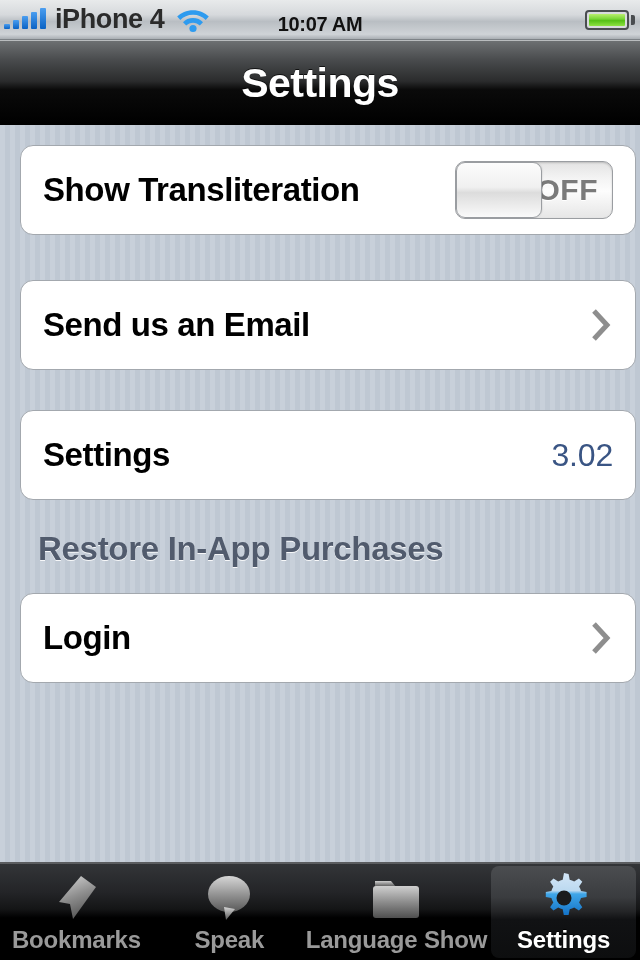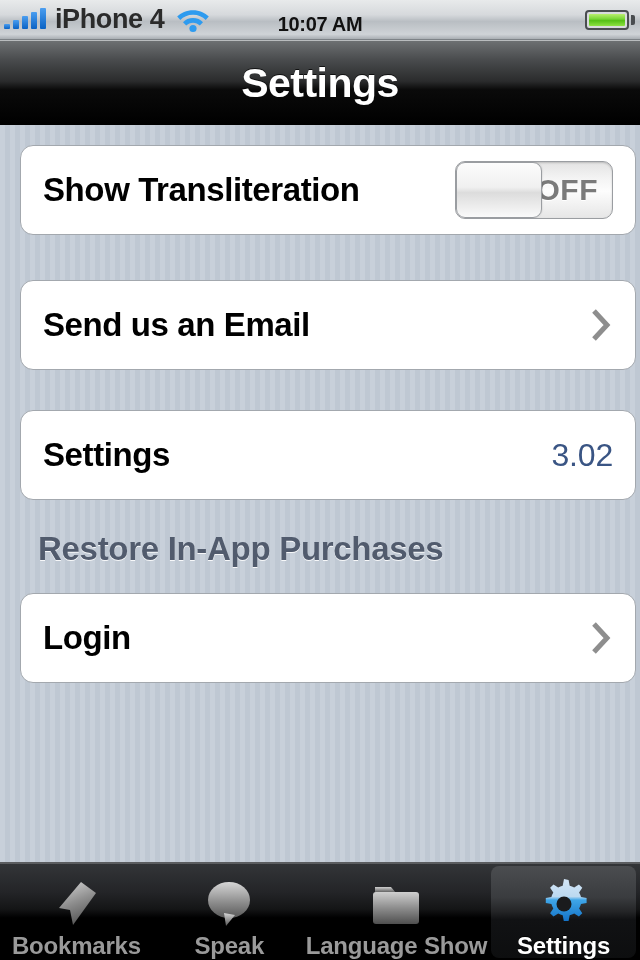--- a/index.html
+++ b/index.html
@@ -240,20 +240,21 @@
     box-sizing: border-box;
     display: flex;
   }
   .tab {
     flex: 1 1 25%;
     position: relative;
     display: flex;
     flex-direction: column;
     align-items: center;
     justify-content: flex-end;
+    padding-bottom: 6px;
     box-sizing: border-box;
   }
   .tab.active::before {
     content: "";
     position: absolute;
     left: 4px; right: 4px;
     top: 2px; bottom: 2px;
     border-radius: 8px;
     background: linear-gradient(to bottom, #4b4d50 0%, #3a3c3f 34%, #232426 50%, #111214 58%, #0d0e0f 100%);
   }

